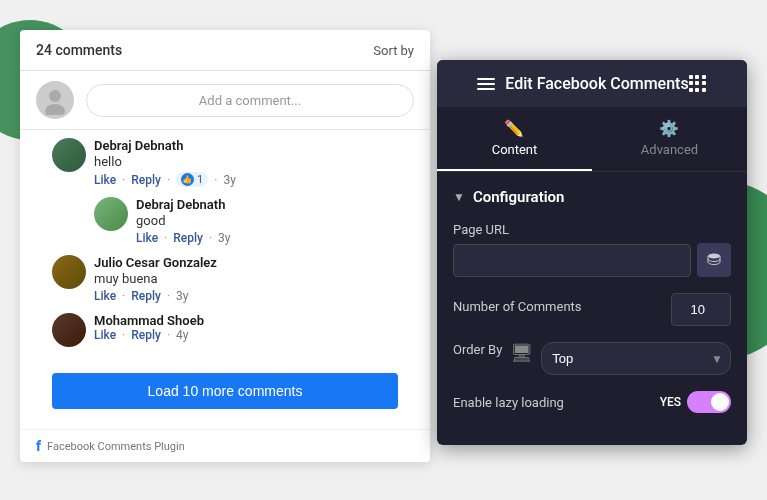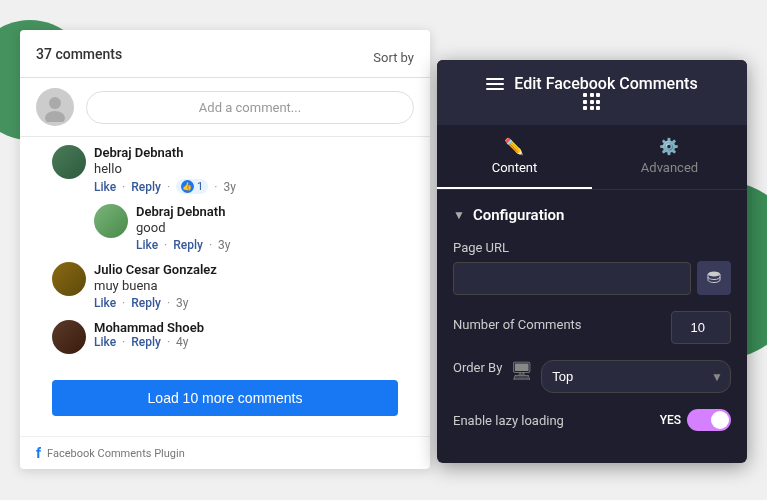--- a/index.html
+++ b/index.html
@@ -57,21 +57,20 @@
     .fb-comments-count {
       font-size: 14px;
       color: #333;
       font-weight: 500;
     }
     .fb-sort {
       display: flex;
       align-items: center;
       font-size: 13px;
       color: #555;
-      margin-top: 8px;
     }
     .fb-sort-select {
       border: 1px solid #ccc;
       border-radius: 3px;
       padding: 2px 6px;
       font-size: 13px;
       color: #333;
       background: #fff;
     }
 
@@ -216,23 +215,22 @@
       border-radius: 6px;
       box-shadow: 0 4px 20px rgba(0,0,0,0.4);
       z-index: 10;
       overflow: hidden;
     }
 
     .edit-panel-header {
       background: #2a2a3e;
       display: flex;
       align-items: center;
-      justify-content: space-between;
+      justify-content: center;
       padding: 14px 16px;
-      flex-direction: column;
     }
     .edit-panel-header-left {
       display: flex;
       align-items: center;
       gap: 10px;
     }
     .hamburger-icon {
       display: flex;
       flex-direction: column;
       gap: 3px;
@@ -428,21 +426,21 @@
     }
   </style>
 </head>
 <body>
 
 <div class="bg-circle-left"></div>
 <div class="bg-circle-right"></div>
 
 <div class="fb-widget">
   <div class="fb-header">
-    <span class="fb-comments-count">37 comments</span>
+    <span class="fb-comments-count">24 comments</span>
     <div class="fb-sort">
       <span>Sort by</span>
     </div>
   </div>
 
   <div class="fb-add-comment">
     <div class="fb-avatar">
       <svg viewBox="0 0 30 30" fill="#aaa" xmlns="http://www.w3.org/2000/svg">
         <circle cx="15" cy="11" r="6"></circle>
         <ellipse cx="15" cy="26" rx="10" ry="7"></ellipse>

